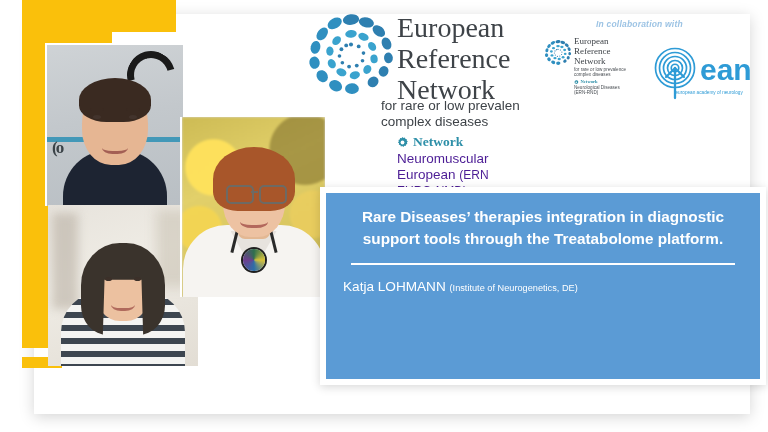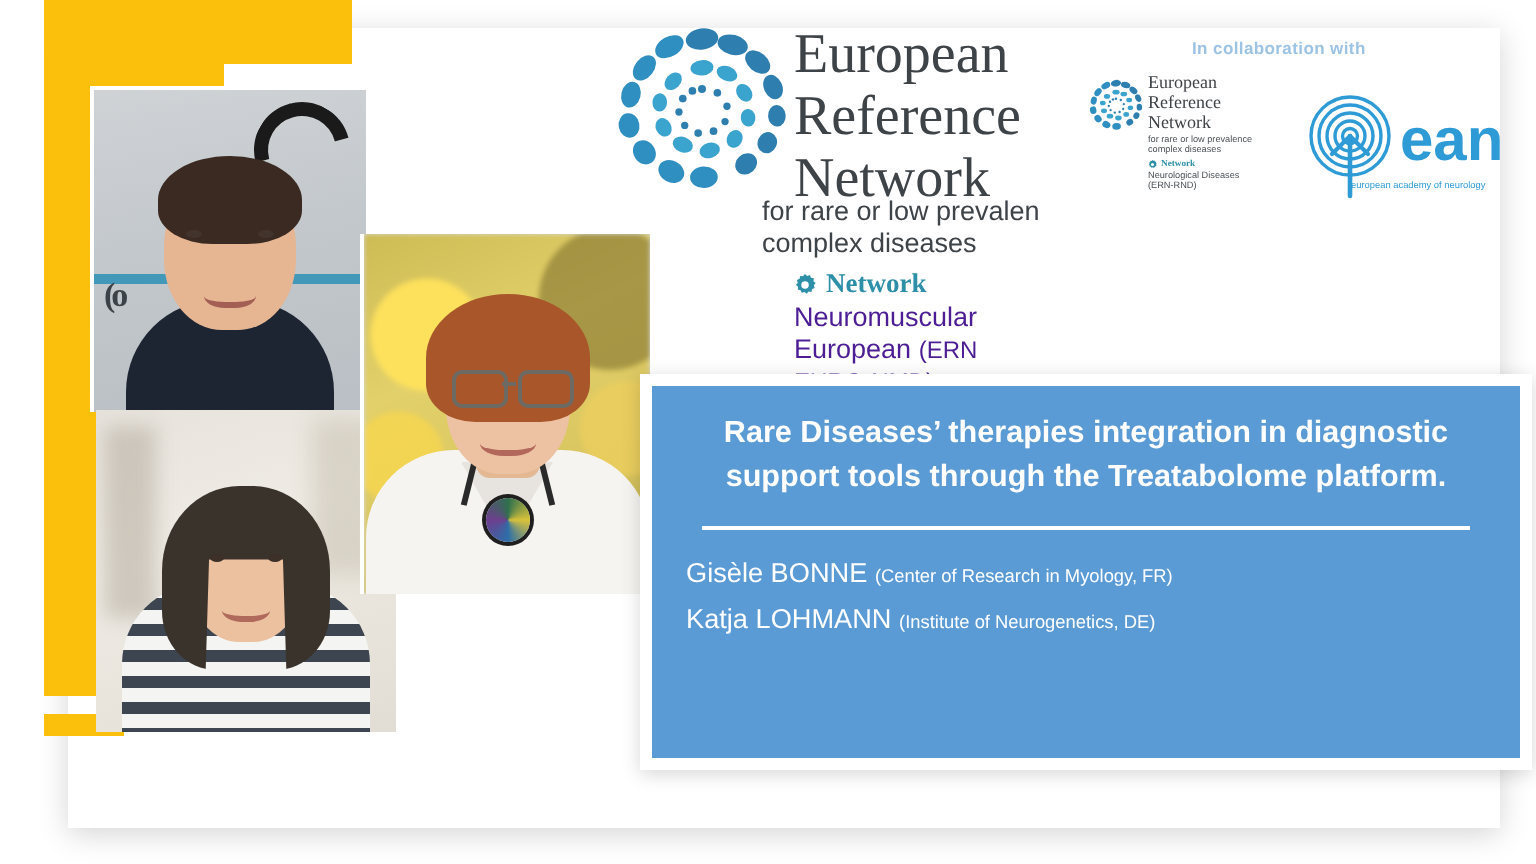--- a/index.html
+++ b/index.html
@@ -277,20 +277,21 @@
     position: absolute; left: 94px; top: 143px;
     font-size: 13.5px; line-height: 16px; color: #4c1d95;
   }
   .ern-net-lines .paren { font-size: 12px; }
 
   
   .collab-label {
     position: absolute; left: 596px; top: 19px;
     font-size: 8.5px; font-weight: 700; color: #9cc3e4;
     letter-spacing: .2px;
+    font-style: italic;
   }
   .ern-logo-small {
     position: absolute; left: 543px; top: 36px; width: 105px; height: 62px;
   }
   .ern-mark-small { position: absolute; left: 0; top: 2px; width: 30px; height: 30px; }
   .erns-word {
     position: absolute; left: 31px; top: 0;
     font-family: "Liberation Serif", serif;
     font-size: 9px; line-height: 10px; color: #3e4348;
   }
@@ -567,23 +568,19 @@
     <text x="96" y="68" font-family="Liberation Sans, sans-serif" font-size="60" font-weight="700" fill="#2E9BD6">ean</text>
     <text x="47" y="96" font-family="Liberation Sans, sans-serif" font-size="9.4" fill="#2E9BD6">european academy of neurology</text>
   </svg>
 
   <div class="title-frame"></div>
   <div class="title-card">
     <p class="title-text">Rare Diseases’ therapies integration in diagnostic support tools through the Treatabolome platform.</p>
     <div class="title-rule"></div>
     <div class="author-list">
       <div class="author-row">
-        <span class="author-name">Gisèle BONNE</span>
-        <span class="author-aff">(Center of Research in Myology, FR)</span>
-      </div>
-      <div class="author-row">
         <span class="author-name">Katja LOHMANN</span>
         <span class="author-aff">(Institute of Neurogenetics, DE)</span>
       </div>
     </div>
   </div>
 
 </div>
 
 </body></html>

